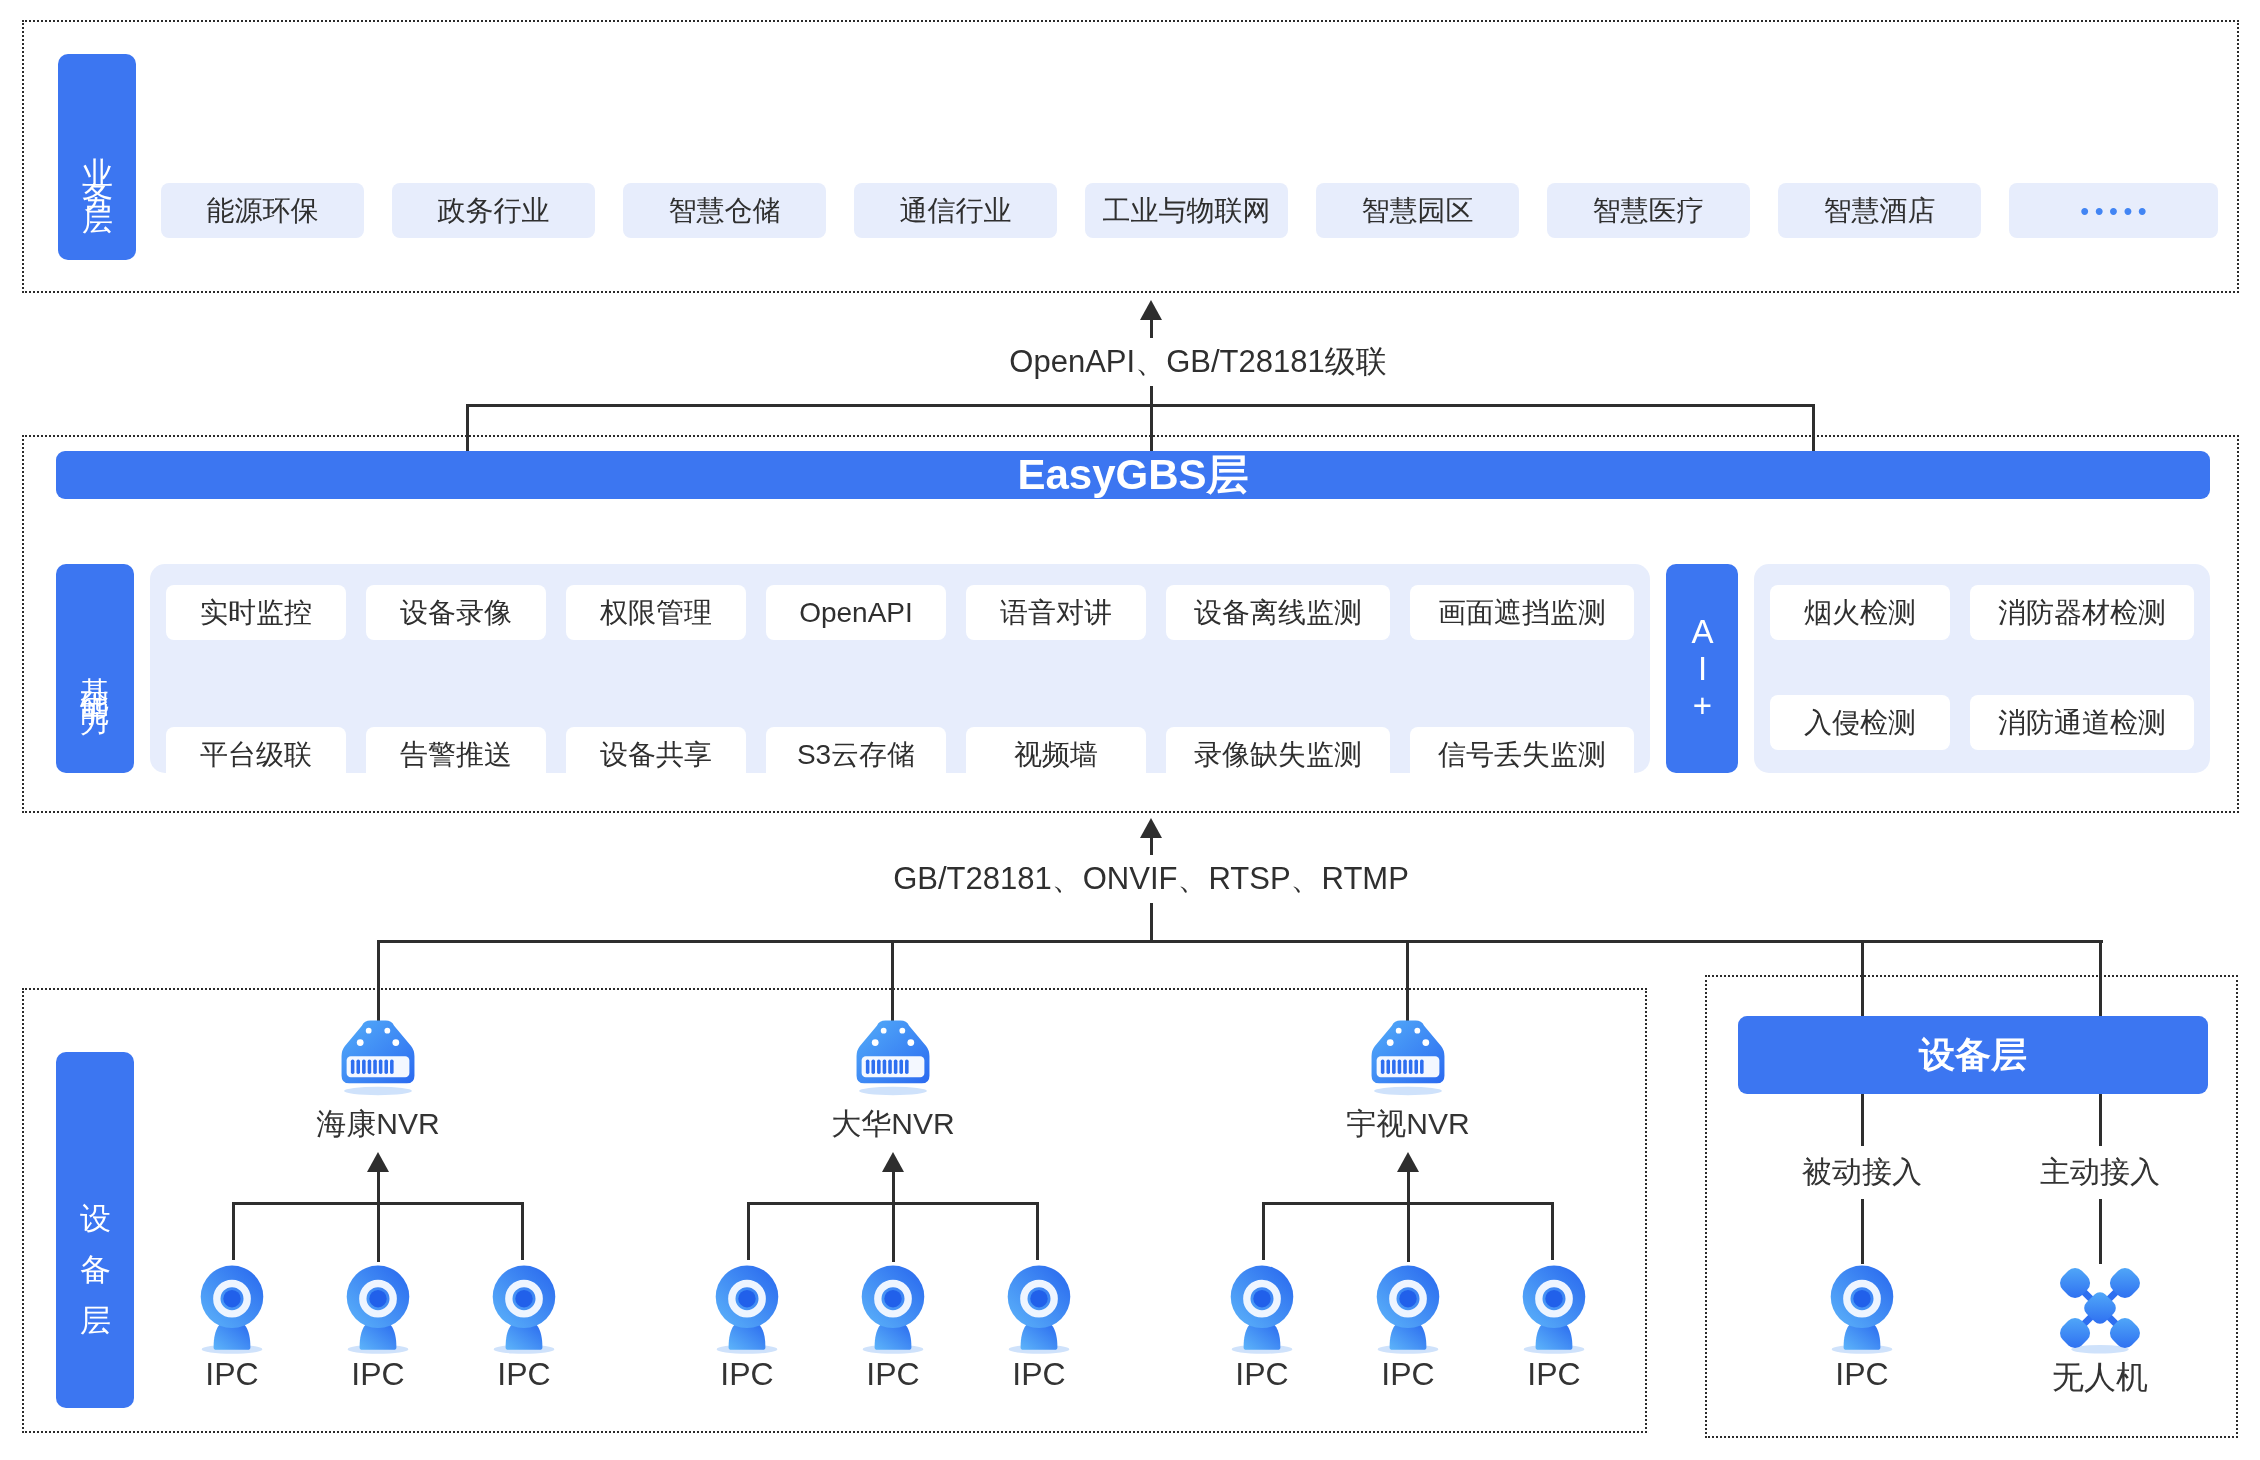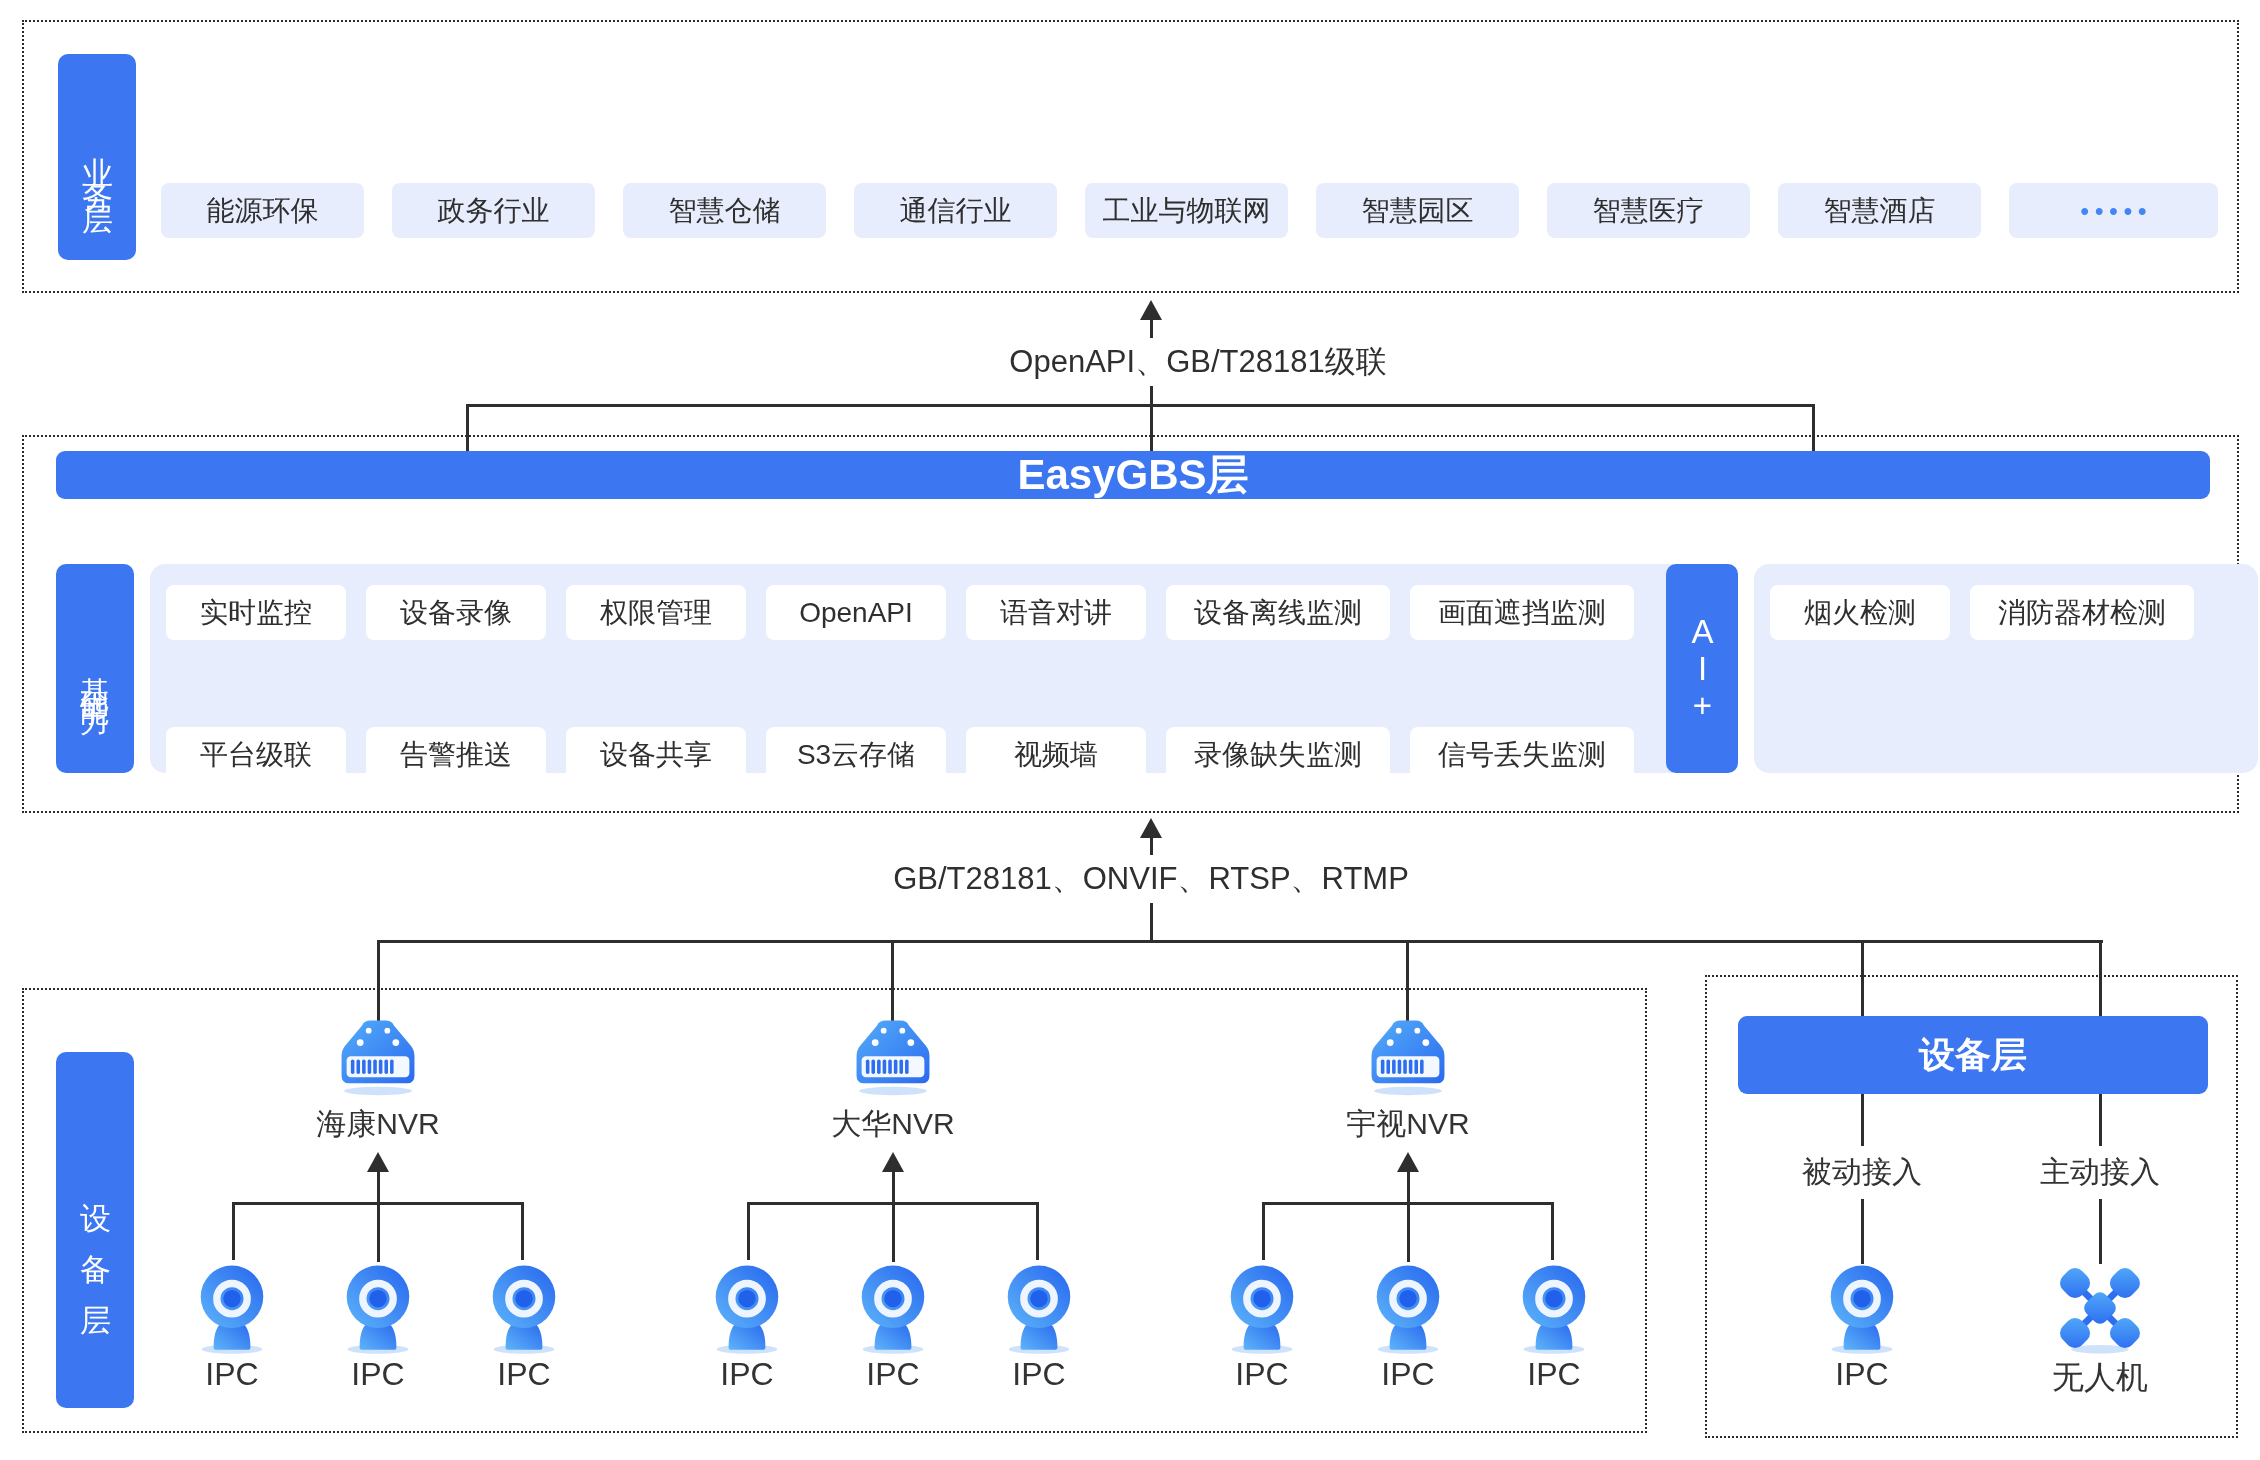--- a/index.html
+++ b/index.html
@@ -29,21 +29,21 @@
   .chip-white{background:#ffffff;}
   .chip.w-sm{width:180px;}
   .chip.w-lg{width:224px;}
   .chip-dots{color:#4285f4;font-size:24px;font-weight:700;letter-spacing:6px;padding-left:6px;}
   
   .layer-bar{
     position:absolute;background:#3c76f1;border-radius:9px;color:#ffffff;z-index:3;
     display:flex;align-items:center;justify-content:center;font-weight:700;
   }
   
-  .panel{position:absolute;background:#e7edfc;border-radius:15px;padding-left:48px;}
+  .panel{position:absolute;background:#e7edfc;border-radius:15px;}
   
   .vline{position:absolute;width:3px;background:#2e2e2e;z-index:1;}
   .hline{position:absolute;height:3px;background:#2e2e2e;z-index:1;}
   .arrow-up{
     position:absolute;width:0;height:0;z-index:1;
     border-left:11px solid transparent;border-right:11px solid transparent;border-bottom:20px solid #2e2e2e;
   }
   .bracket{position:absolute;border:3px solid #2e2e2e;border-bottom:none;box-sizing:border-box;z-index:1;}
   .conn-label{
     position:absolute;transform:translateX(-50%);background:#ffffff;white-space:nowrap;
@@ -169,20 +169,24 @@
     </div>
   </div>
   <div class="vlabel" style="left:1666px;top:564px;width:72px;height:209px;">
     <span class="ai-label">AI+</span>
   </div>
   <div class="panel" style="left:1754px;top:564px;width:456px;height:209px;">
     <div class="chip-row" style="left:16px;top:21px;gap:20px;">
       <div class="chip chip-white w-sm">烟火检测</div>
       <div class="chip chip-white w-lg">消防器材检测</div>
     </div>
+    <div class="chip-row" style="left:16px;top:131px;gap:20px;">
+      <div class="chip chip-white w-sm">入侵检测</div>
+      <div class="chip chip-white w-lg">消防通道检测</div>
+    </div>
   </div>
 
   <div class="arrow-up" style="left:1140px;top:818px;"></div>
   <div class="vline" style="left:1150px;top:836px;height:106px;"></div>
   <div class="conn-label" style="left:1151px;top:855px;">GB/T28181、ONVIF、RTSP、RTMP</div>
   <div class="hline" style="left:377px;top:940px;width:1726px;"></div>
   <div class="vline" style="left:377px;top:940px;height:82px;"></div>
   <div class="vline" style="left:891px;top:940px;height:82px;"></div>
   <div class="vline" style="left:1406px;top:940px;height:82px;"></div>
   <div class="vline" style="left:1861px;top:940px;height:78px;"></div>

